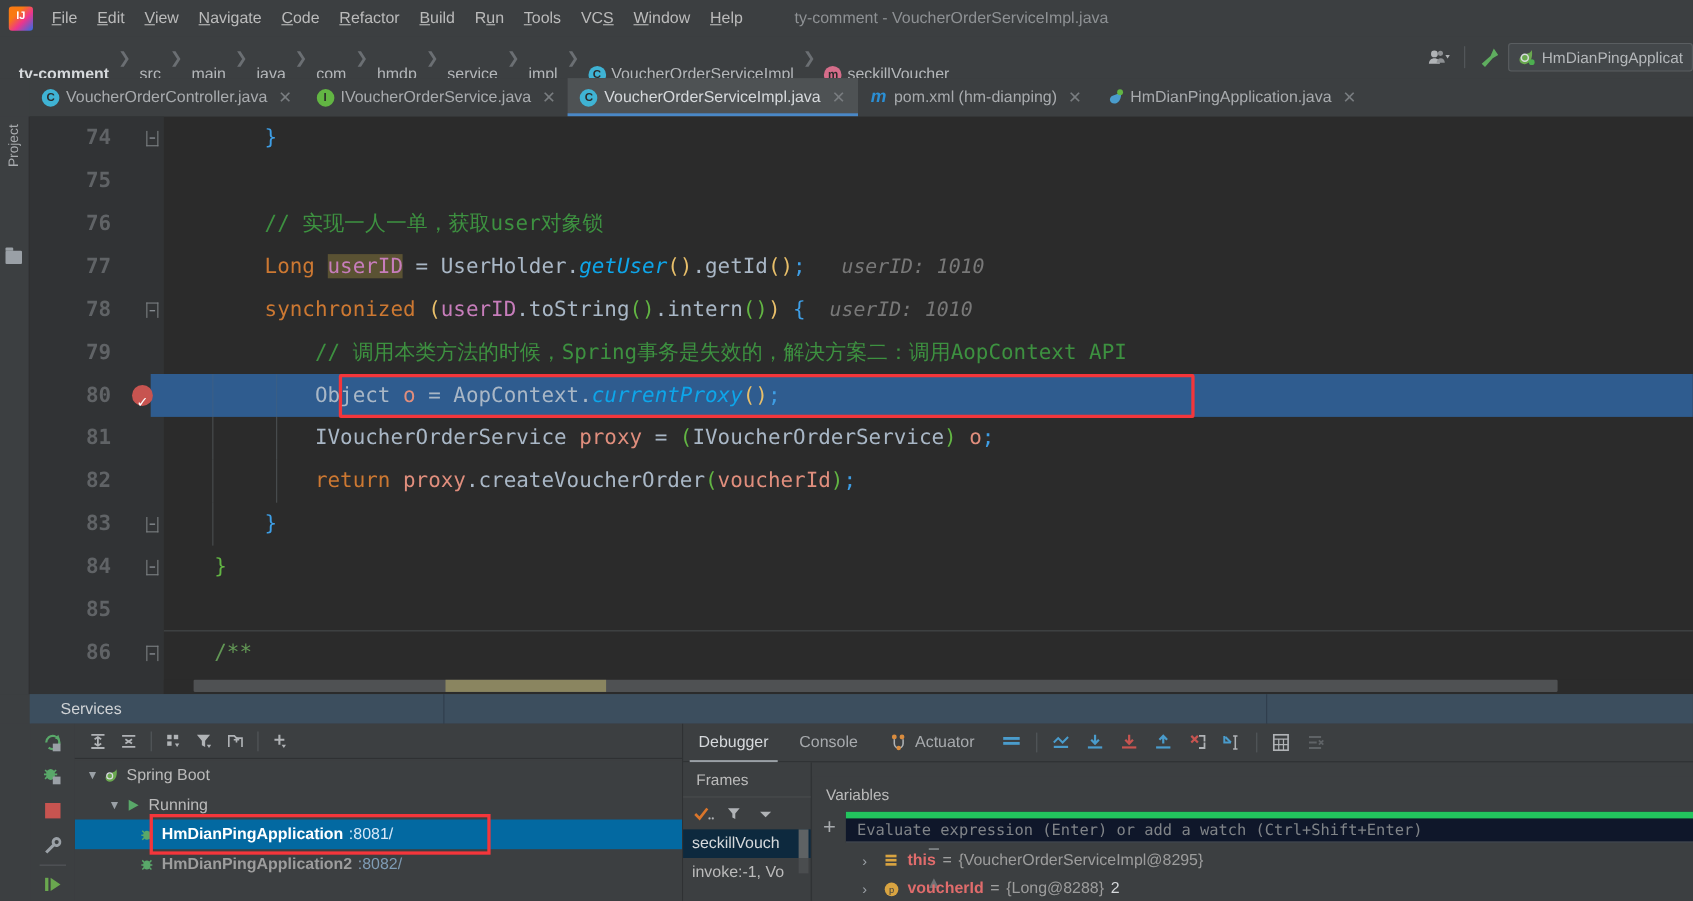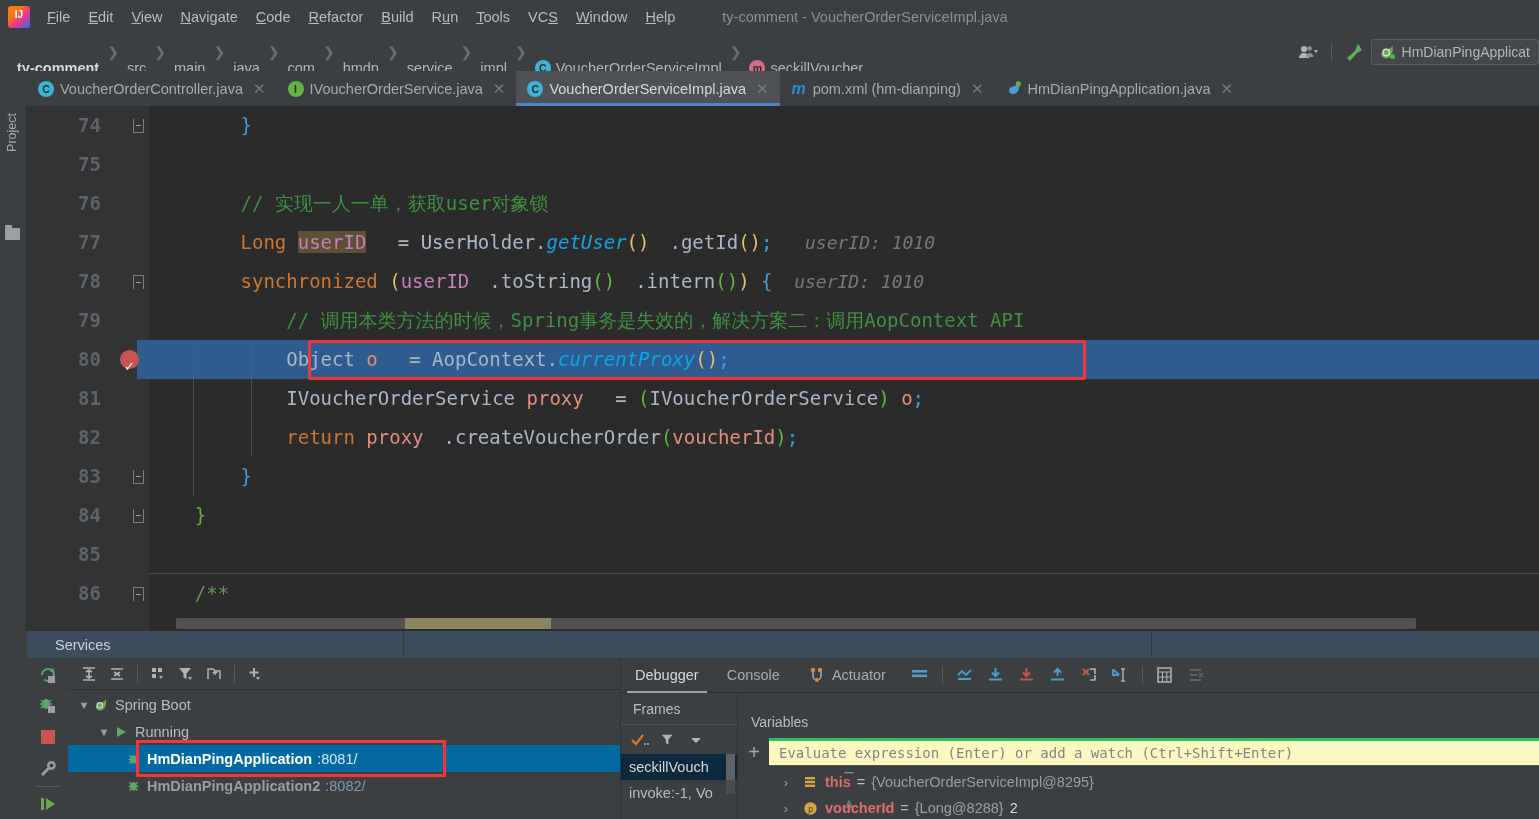--- a/index.html
+++ b/index.html
@@ -145,21 +145,21 @@
   .indent-guides { position: absolute; left: 0; top: 0; width: 1512px; height: 39px; }
   .ig { position: absolute; top: 0; width: 1px; height: 39px; background: #4b4f51; }
   .ig2 { position: absolute; top: 0; width: 1px; height: 39px; background: #3b5f86; }
 
   
   .kw   { color: #cc7832; }
   .type { color: #a9b7c6; }
   .meth-it { color: #0ea5e9; font-style: italic; }
   .cmt  { color: #629755; }
   .cmt-zh { color: #3d9140; }
-  .punct{ color: #a9b7c6; padding-left: 20px; }
+  .punct{ color: #a9b7c6; }
   .brace-y { color: #e8bf6a; }
   .brace-b { color: #3e9ee5; }
   .brace-gr{ color: #62b543; }
   .param { color: #e08e7d; }
   .hint { color: #787878; font-style: italic; font-size: 18px; }
   .hl-usage { background: #5a5233; color: #c77dbb; }
   .str-pink { color: #c77dbb; }
 
   .fold-marker {
     position: absolute; left: 104px; width: 14px; height: 39px;
@@ -310,21 +310,21 @@
     position: absolute; left: 118px; top: 48px; width: 801px; height: 126px;
     background: #3c3f41;
   }
   .vars-plusrow {
     position: absolute; left: 0; top: 31px; width: 801px; height: 30px;
     display: flex; align-items: center;
   }
   .plus-btn { width: 30px; display: flex; align-items: center;
     justify-content: center; color: #a8abae; font-size: 20px; flex: none; }
   .eval-field {
-    flex: 1; height: 28px; background: #fef9c3; border-top: 3px solid #22c55e;
+    flex: 1; height: 28px; background: #0f172a; border-top: 6px solid #22c55e;
     border-bottom: 1px solid #53575a; display: flex; align-items: center;
     padding-left: 10px; color: #808488; font-size: 14px;
     font-family: "DejaVu Sans Mono", monospace;
   }
   .var-row {
     position: absolute; left: 0; width: 801px; height: 26px;
     display: flex; align-items: center; gap: 6px; padding-left: 8px;
     color: #bbbbbb; font-size: 14.5px; white-space: nowrap;
   }
   .var-chev { width: 18px; text-align: center; color: #9aa0a6; font-size: 13px; }

